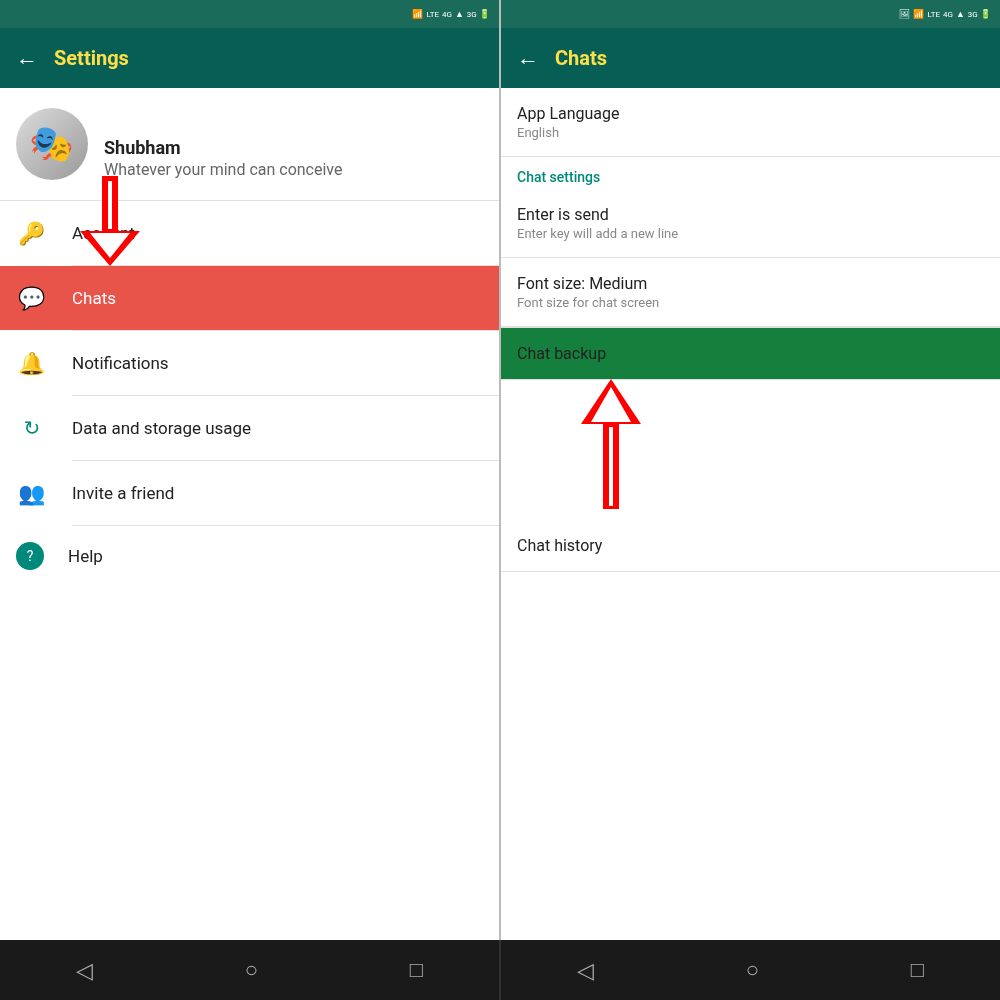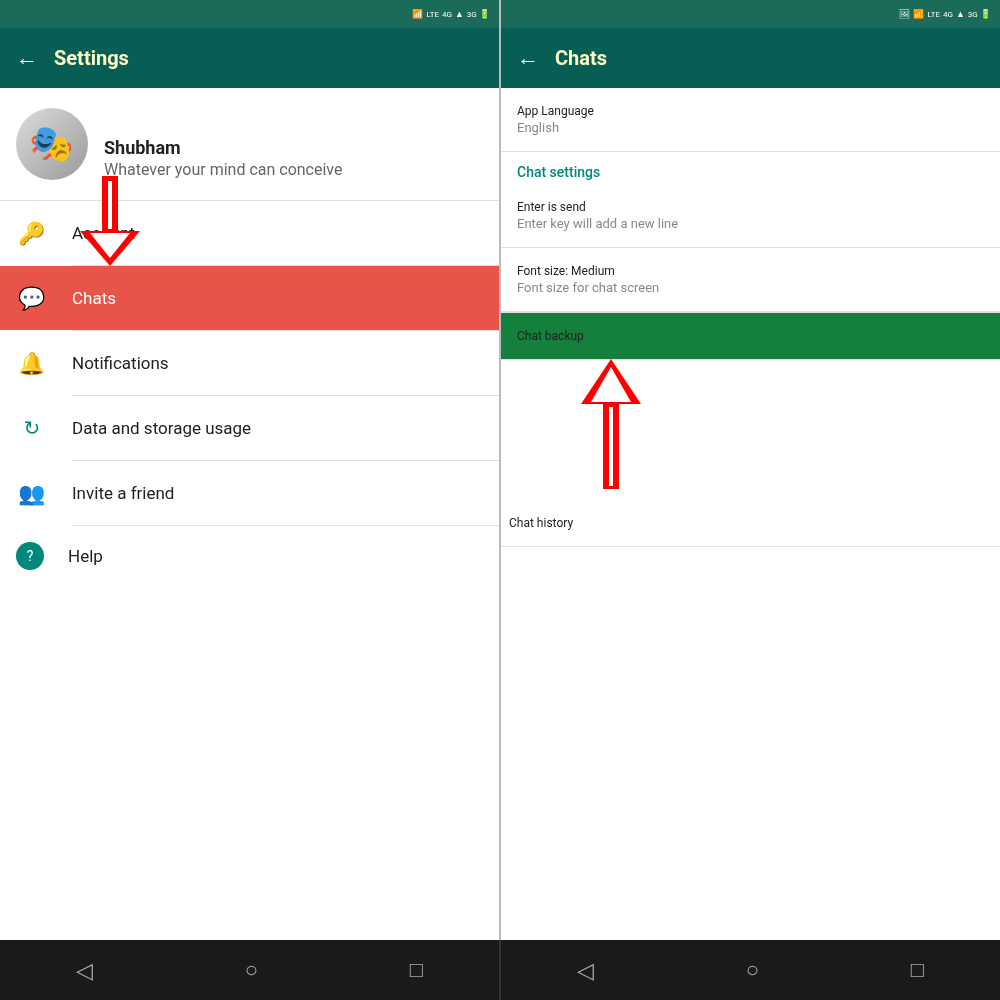--- a/index.html
+++ b/index.html
@@ -42,21 +42,21 @@
     .app-bar {
       height: 60px;
       background: #075E54;
       display: flex;
       align-items: center;
       padding: 0 16px;
       gap: 16px;
     }
 
     .app-bar-title {
-      color: #fef9c3;
+      color: #fde047;
       font-size: 20px;
       font-weight: bold;
     }
 
     .back-arrow {
       color: white;
       font-size: 22px;
       cursor: pointer;
     }
 
@@ -150,21 +150,21 @@
       color: #222;
     }
 
     
     .settings-item {
       padding: 16px 16px;
       cursor: pointer;
     }
 
     .settings-item-title {
-      font-size: 12px;
+      font-size: 16px;
       color: #222;
       font-weight: 400;
     }
 
     .settings-item-subtitle {
       font-size: 13px;
       color: #888;
       margin-top: 2px;
     }
 
@@ -363,21 +363,21 @@
                 <polygon points="10,43 50,43 30,8" fill="white"></polygon>
 
                 <rect x="22" y="45" width="16" height="85" fill="red"></rect>
 
                 <rect x="28" y="48" width="4" height="79" fill="white"></rect>
               </svg>
             </div>
           </div>
           <div class="divider-full"></div>
 
-          <div class="settings-item" style="margin-top:140px;padding-left:8px;">
+          <div class="settings-item" style="margin-top:140px;">
             <div class="settings-item-title">Chat history</div>
           </div>
           <div class="divider-full"></div>
 
         </div>
 
       </div>
     </div>
 
   </div>

